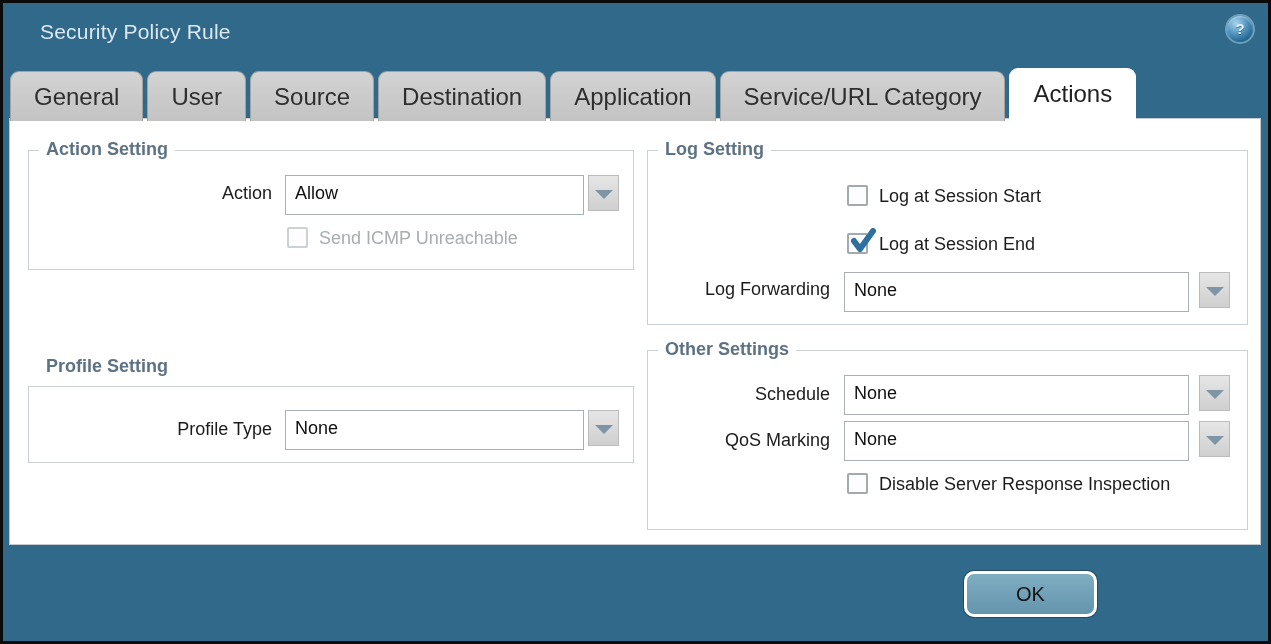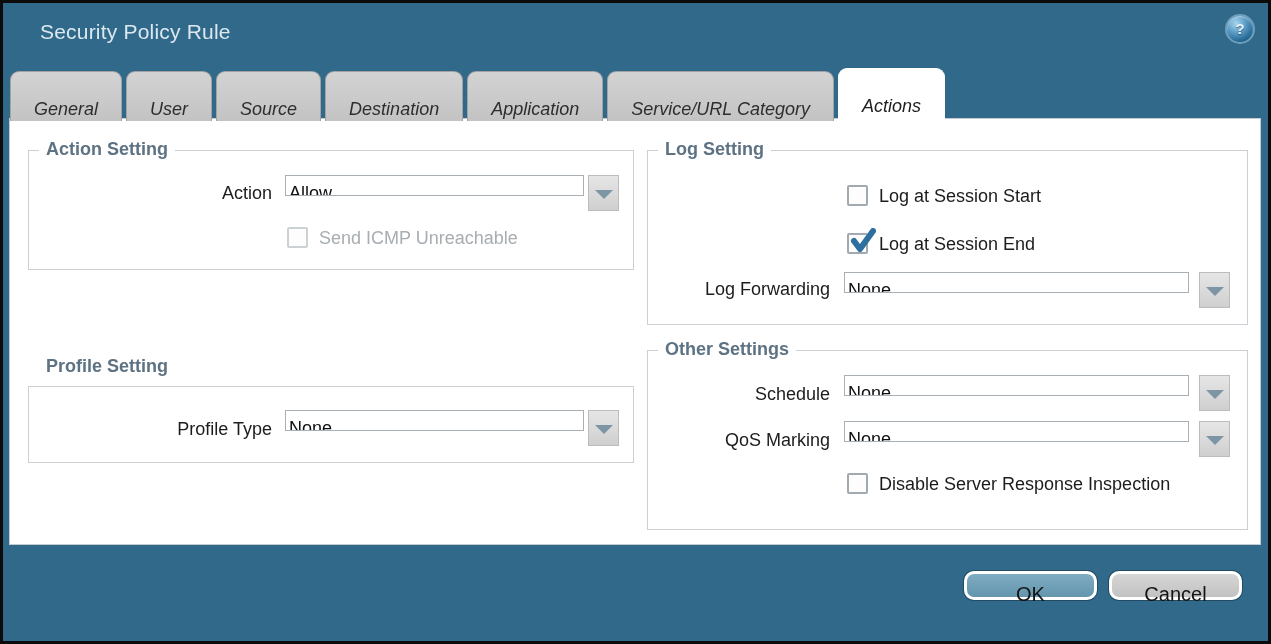--- a/index.html
+++ b/index.html
@@ -28,27 +28,26 @@
   .help span{
     display:block;line-height:26px;font-size:15px;font-weight:bold;
     color:#e4f2fb;text-shadow:0 1px 1px rgba(0,0,0,.4);
   }
   
   .tabs{
     position:absolute;left:7px;top:65px;height:53px;right:7px;
     display:flex;gap:4px;align-items:flex-end;z-index:3;
   }
   .tab{
-    height:50px;line-height:50px;padding:12px 23px;
+    height:50px;line-height:50px;padding:0 23px;
     background:linear-gradient(#d3d3d3,#c3c3c3);
     border:1px solid #a3a3a3;border-bottom:none;
     border-radius:9px 9px 0 0;
-    font-size:18px;color:#2e2e2e;white-space:nowrap;cursor:pointer;
+    font-size:24px;color:#2e2e2e;white-space:nowrap;cursor:pointer;
     box-sizing:border-box;
-    font-style:italic;
   }
   .tab.active{
     background:#ffffff;border-color:#ffffff;height:53px;line-height:50px;color:#1f1f1f;
   }
   
   .panel{
     position:absolute;left:6px;top:115px;width:1252px;height:427px;
     background:#ffffff;border:1px solid #c3cbd0;box-sizing:border-box;z-index:1;
   }
   
@@ -58,23 +57,23 @@
   .legend{
     position:absolute;z-index:4;background:#ffffff;padding:0 7px;
     font-size:18px;font-weight:bold;color:#5d7283;white-space:nowrap;
   }
   
   .lbl{
     position:absolute;z-index:4;font-size:18px;color:#1c1c1c;white-space:nowrap;line-height:20px;
   }
   .lbl.dis{color:#a8adb1;}
   .input{
-    position:absolute;z-index:4;height:21px;box-sizing:border-box;
+    position:absolute;z-index:4;height:40px;box-sizing:border-box;
     background:#ffffff;border:1px solid #a9b0b5;
-    font-size:18px;color:#0f0f0f;line-height:34px;padding-left:3px;
+    font-size:18px;color:#0f0f0f;line-height:34px;padding-left:9px;
     cursor:pointer;white-space:nowrap;overflow:hidden;
   }
   .ddbtn{
     position:absolute;z-index:4;width:31px;height:36px;box-sizing:border-box;
     background:linear-gradient(#e6e6e6,#cfcfcf);
     border:1px solid #bcbcbc;cursor:pointer;
   }
   .ddbtn .tri{
     position:absolute;left:6px;top:14px;width:0;height:0;
     border-left:9px solid transparent;border-right:9px solid transparent;
@@ -82,21 +81,21 @@
   }
   .cb{
     position:absolute;z-index:4;width:21px;height:21px;box-sizing:border-box;
     background:#fdfdfd;border:2px solid #a0aab0;border-radius:2px;cursor:pointer;
   }
   .cb.dis{border-color:#ccd1d4;cursor:default;}
   .cb .tick{display:none;position:absolute;left:0px;top:-7px;width:27px;height:27px;}
   .cb.checked .tick{display:block;}
   
   .btn{
-    position:absolute;z-index:4;width:133px;height:29px;box-sizing:border-box;
+    position:absolute;z-index:4;width:133px;height:46px;box-sizing:border-box;
     border:3px solid #ffffff;border-radius:10px;
     font-size:20px;color:#141414;text-align:center;line-height:40px;
     cursor:pointer;box-shadow:0 0 0 1px rgba(0,0,0,.28);
   }
   .btn.ok{background:linear-gradient(#7fadc2,#6495ad);}
   .btn.cancel{background:linear-gradient(#d6d6d6,#c2c2c2);}
 </style>
 </head>
 <body>
 
@@ -169,16 +168,15 @@
     <div class="input" style="left:841px;top:418px;width:345px;"><span>None</span></div>
     <div class="ddbtn" style="left:1196px;top:418px;">
         <i class="tri"></i>
       </div>
     <div class="cb" style="left:844px;top:470px;">
       
     </div>
     <div class="lbl" style="left:876px;top:471px;">Disable Server Response Inspection</div>
 
     <div class="btn ok" style="left:961px;top:568px;">OK</div>
-    <div class="btn cancel" style="left:1106px;top:568px;">Cancel</div>
 
   </div>
 </div>
 
 </body></html>

